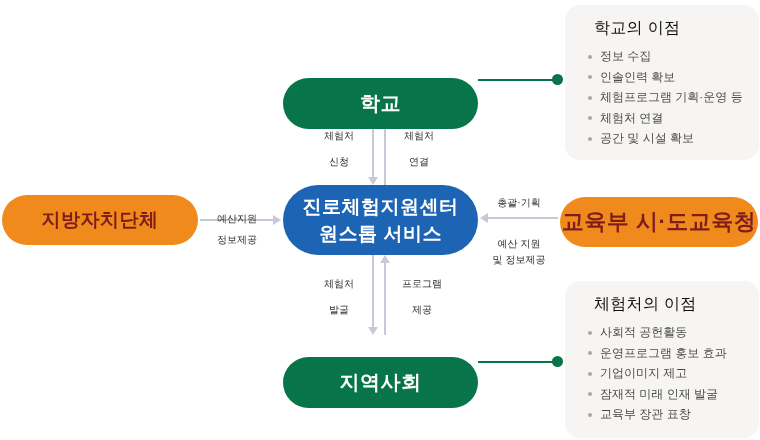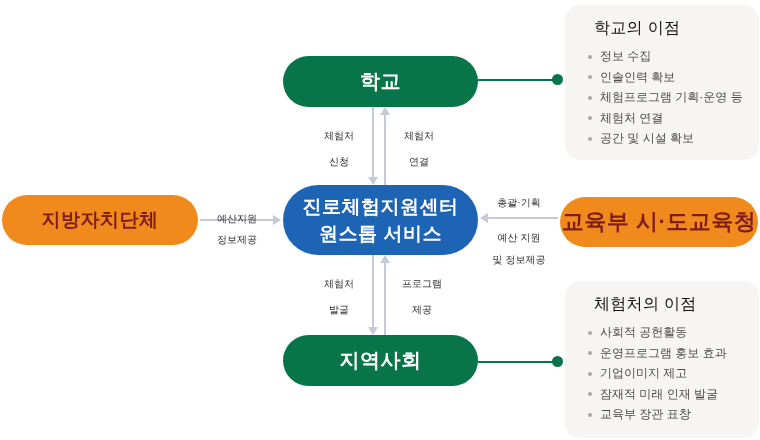--- a/index.html
+++ b/index.html
@@ -26,21 +26,21 @@
   .pill {
     position: absolute;
     display: flex;
     align-items: center;
     justify-content: center;
     border-radius: 999px;
     font-weight: bold;
     text-align: center;
     letter-spacing: 0.5px;
   }
-  .pill.green { background: var(--green); color: #ffffff; font-size: 20px; }
+  .pill.green { background: var(--green); color: #ffffff; font-size: 20px; margin-top: 22px; }
   .pill.orange { background: var(--orange); color: #7f1d1d; font-size: 19px; }
   .center-box {
     position: absolute;
     display: flex;
     flex-direction: column;
     align-items: center;
     justify-content: center;
     background: var(--blue);
     color: #ffffff;
     border-radius: 36px;
@@ -188,21 +188,21 @@
   </div>
   <div class="edge-label" style="left:388px; top:271px; width:68px;">
     <div>프로그램</div>
     <div>제공</div>
   </div>
 
   <div class="edge-label" style="left:202px; top:206px; width:70px;">예산지원</div>
   <div class="edge-label" style="left:202px; top:227px; width:70px;">정보제공</div>
 
   <div class="edge-label" style="left:479px; top:190px; width:80px;">총괄·기획</div>
-  <div class="edge-label" style="left:479px; top:225px; width:80px;">예산 지원</div>
+  <div class="edge-label" style="left:479px; top:231px; width:80px;">예산 지원</div>
   <div class="edge-label" style="left:471px; top:247px; width:96px;">및 정보제공</div>
 
   <section class="panel" style="left:565px; top:5px; width:194px; height:155px;">
     <h3 class="panel-title">학교의 이점</h3>
     <ul class="panel-list">
       <li>정보 수집</li>
       <li>인솔인력 확보</li>
       <li>체험프로그램 기획·운영 등</li>
       <li>체험처 연결</li>
       <li>공간 및 시설 확보</li>

